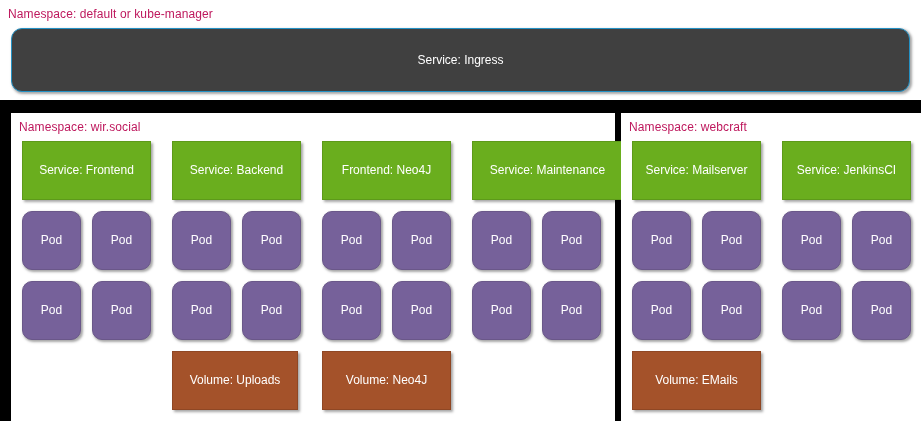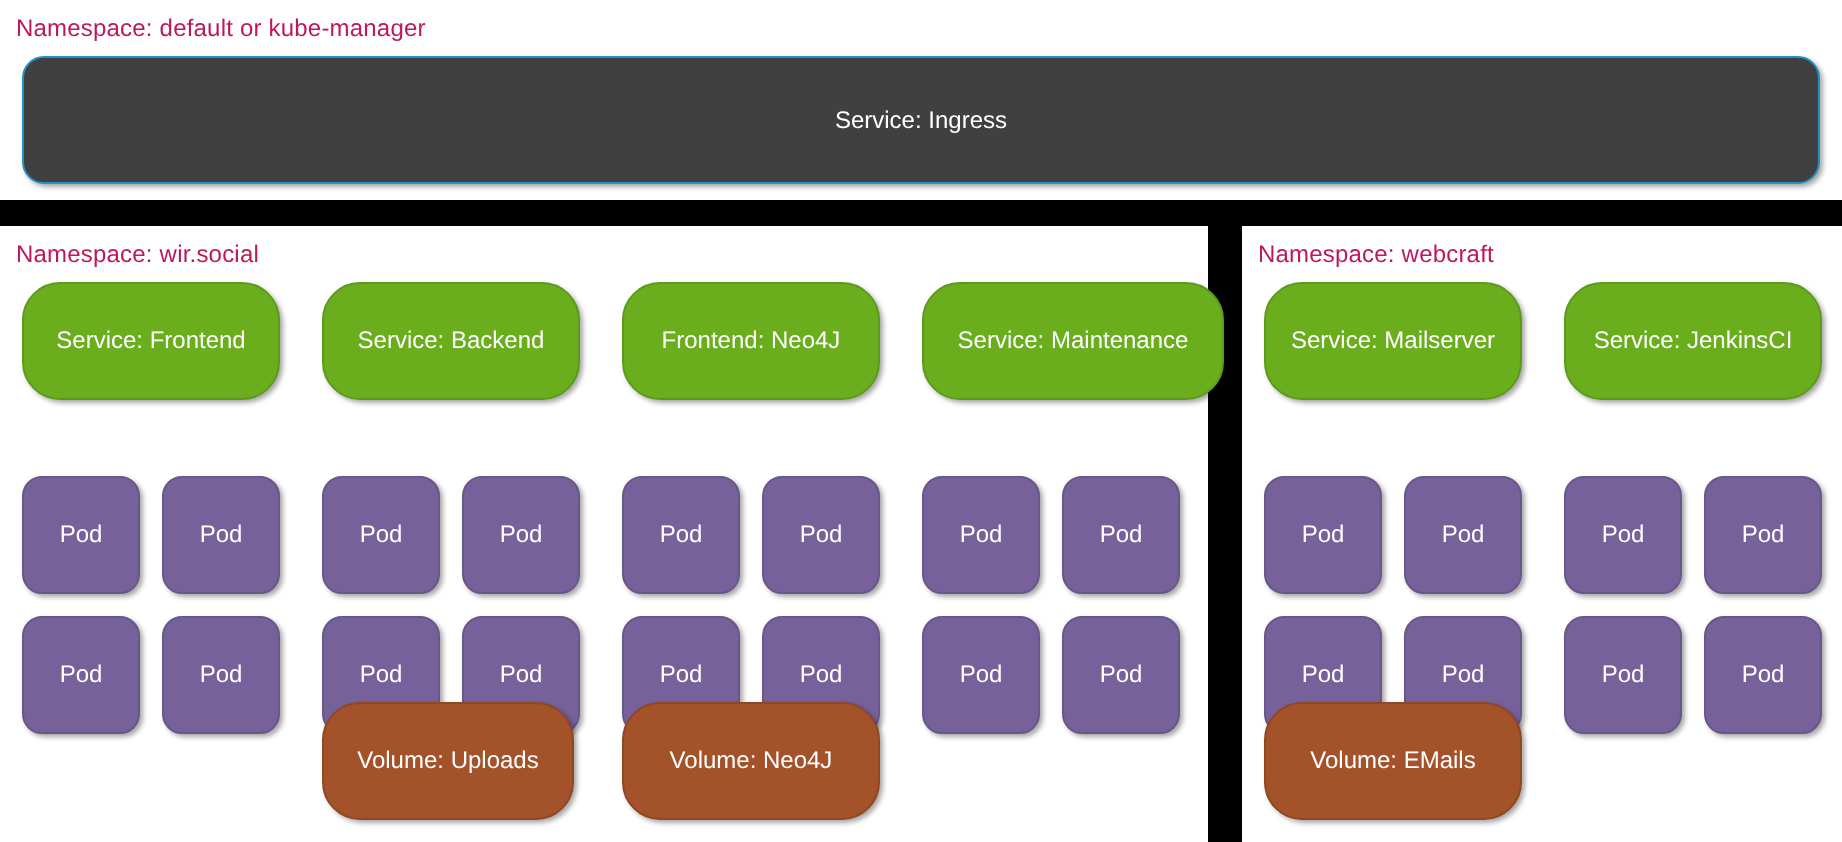--- a/index.html
+++ b/index.html
@@ -16,38 +16,38 @@
     overflow: hidden;
   }
 
   
   .ns-panel {
     position: absolute;
     background: #ffffff;
     box-sizing: border-box;
   }
   #ns-top    { left: 0px;   top: 0px;   width: 921px; height: 100px; }
-  #ns-left   { left: 0px;   top: 113px; width: 604px; height: 308px; padding-left: 48px; }
+  #ns-left   { left: 11px;   top: 113px; width: 604px; height: 308px; padding-left: 48px; }
   #ns-right  { left: 621px; top: 113px; width: 300px; height: 308px; }
 
   .ns-label {
     position: absolute;
     left: 8px;
     top: 7px;
     font-size: 12px;
     color: #be185d;
     white-space: nowrap;
     letter-spacing: 0.1px;
   }
 
   
   .node {
     position: absolute;
     box-sizing: border-box;
-    border-radius: 19px;
+    border-radius: 0;
     display: flex;
     align-items: center;
     justify-content: center;
     color: #ffffff;
     font-size: 12px;
     text-align: center;
     line-height: 1.2;
     box-shadow: 1.5px 1.5px 2.5px rgba(0,0,0,0.35);
     white-space: nowrap;
   }
@@ -57,21 +57,20 @@
     border-radius: 11px;
   }
   .node.service {
     background: #6AAE1E;
     border: 1px solid #5d9a1a;
   }
   .node.pod {
     background: #76619A;
     border: 1px solid #6a5789;
     border-radius: 10px;
-    margin-top: 27px;
   }
   .node.volume {
     background: #A4522A;
     border: 1px solid #8f4724;
   }
 </style>
 </head>
 <body>
 
 <div id="canvas">

